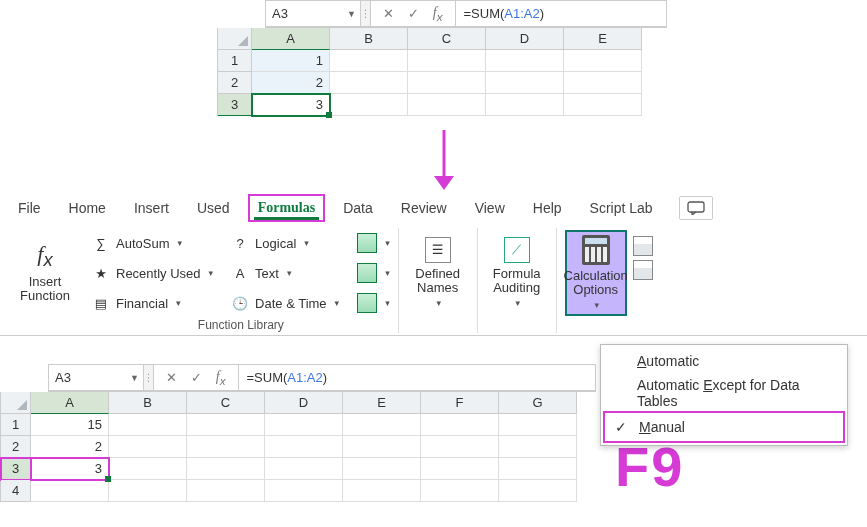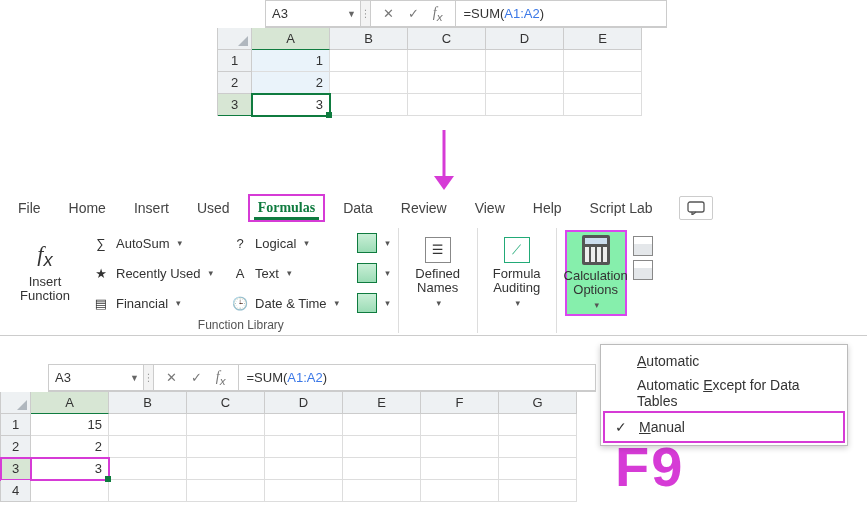--- a/index.html
+++ b/index.html
@@ -41,21 +41,21 @@
   .tab.active { color:#0f7b3f; font-weight:600;font-family:Liberation Serif, serif; }
   .tab.active::after { content:""; position:absolute; left:4px; right:4px; bottom:0; height:3px; background:#0f7b3f; }
   .tab.hl { border:2px solid #d63bd6; padding:4px 8px; }
   .tabs-right { margin-left: 8px; width: 34px; height: 24px; border:1px solid #ccc; display:flex; align-items:center; justify-content:center; border-radius:2px; }
 
   .ribbon { display:flex; align-items:stretch; background:#fff; border-bottom:1px solid #ccc; padding: 4px 6px 2px 6px; height: 112px; }
   .rgroup { padding: 2px 8px; border-right:1px solid #ddd; display:flex; flex-direction:column; justify-content:space-between; }
   .rgroup:last-child { border-right:none; }
   .rgroup .label { text-align:center; font-size:12px; color:#555; padding-top:2px; }
   .big-btn { display:flex; flex-direction:column; align-items:center; justify-content:center; gap:4px; width:62px; height:86px; padding:2px; text-align:center; font-size:13px; line-height:1.1; position:relative; }
-  .big-btn.hl { background:#86efac; border:2px solid #d946ef; }
+  .big-btn.hl { background:#c4b5fd; border:2px solid #0f766e; }
   .small-row { display:flex; align-items:center; gap:6px; height:26px; font-size:13px; white-space:nowrap; }
   .mini-icon { width:18px; height:18px; display:inline-flex; align-items:center; justify-content:center; }
   .dd-caret { font-size:9px; color:#555; margin-left:2px; }
   .icon-stack { display:flex; flex-direction:column; gap:4px; }
 
   
   .ic-box { width:20px; height:20px; border:1px solid #0f7b3f; display:inline-block; background:linear-gradient(#c8efd6,#9cdcb6); }
   .ic-square { width:26px; height:26px; border:1px solid #888; background:#fff; display:inline-flex; align-items:center; justify-content:center; }
   .ic-calc { width:28px; height:30px; background:#555; border-radius:2px; display:inline-block; position:relative; }
   .ic-calc::before { content:""; position:absolute; top:3px; left:3px; right:3px; height:6px; background:#cde; }

